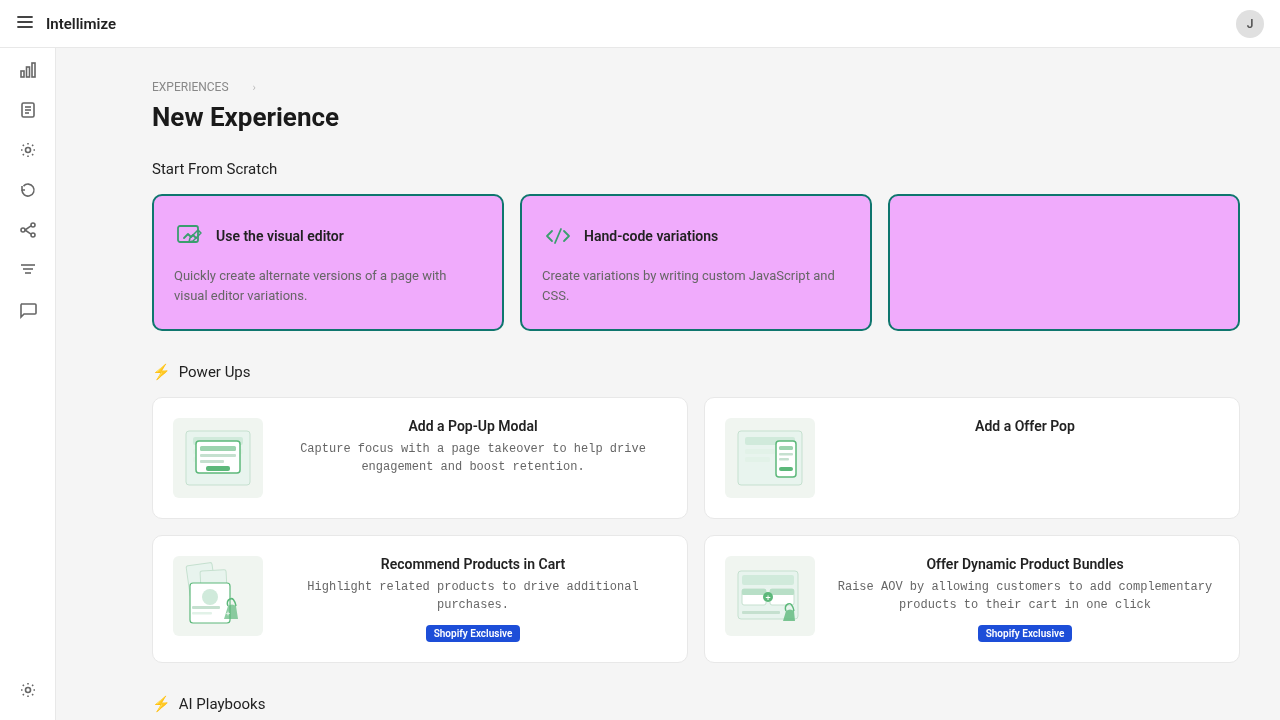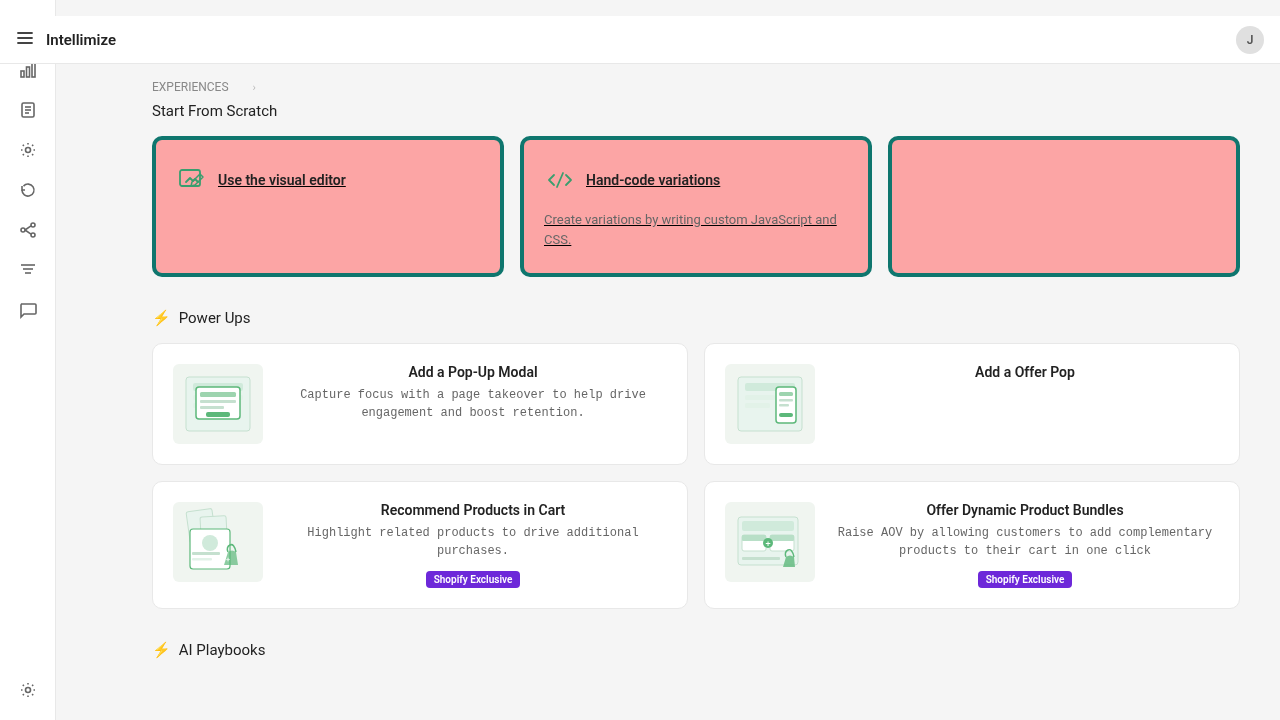--- a/index.html
+++ b/index.html
@@ -48,21 +48,20 @@
       top: 0;
       left: 0;
       right: 0;
       height: 48px;
       background: #fff;
       border-bottom: 1px solid #e8e8e8;
       display: flex;
       align-items: center;
       padding: 0 16px;
       z-index: 10;
-      margin-top: 16px;
     }
     .header-menu { cursor: pointer; color: #333; margin-right: 12px; }
     .header-logo { font-weight: 600; font-size: 15px; color: #222; flex: 1; }
     .header-avatar {
       width: 28px; height: 28px;
       border-radius: 50%;
       background: #e0e0e0;
       display: flex; align-items: center; justify-content: center;
       font-size: 12px; font-weight: 600; color: #555;
       cursor: pointer;
@@ -110,27 +109,26 @@
     }
 
     
     .scratch-cards {
       display: flex;
       gap: 16px;
       margin-bottom: 32px;
     }
     .scratch-card {
       flex: 1;
-      background: #fca5a5;
-      border: 4px solid #0f766e;
+      background: #f0abfc;
+      border: 2px solid #0f766e;
       border-radius: 10px;
       padding: 24px 20px;
       cursor: pointer;
       transition: box-shadow 0.15s;
-      text-decoration: underline;
     }
     .scratch-card-header {
       display: flex;
       align-items: center;
       gap: 10px;
       margin-bottom: 14px;
     }
     .scratch-card-icon { width: 32px; height: 32px; display: flex; align-items: center; justify-content: center; }
     .scratch-card-title { font-size: 14px; font-weight: 600; color: #222; }
     .scratch-card-desc { font-size: 13px; color: #666; line-height: 1.5; }
@@ -163,21 +161,21 @@
       align-items: center;
       justify-content: center;
       overflow: hidden;
     }
     .power-card-content { flex: 1; text-align: center; }
     .power-card-title { font-size: 14px; font-weight: 600; color: #222; margin-bottom: 6px; }
     .power-card-desc { font-size: 12px; color: #666; line-height: 1.5; margin-bottom: 8px; font-family: Liberation Mono, monospace; }
     .shopify-badge {
       display: inline-flex;
       align-items: center;
-      background: #6d28d9;
+      background: #1d4ed8;
       color: #fff;
       font-size: 10px;
       font-weight: 600;
       padding: 3px 8px;
       border-radius: 4px;
     }
   </style>
 </head>
 <body>
 
@@ -262,38 +260,40 @@
   </div>
 </div>
 
 <div class="main">
 
   <div class="breadcrumb">
     <span class="breadcrumb-link">EXPERIENCES</span>
     <span class="breadcrumb-sep">›</span>
   </div>
 
+  <h1 class="page-title">New Experience</h1>
 
   <div class="section-title">
     <span>Start From Scratch</span>
   </div>
 
   <div class="scratch-cards">
 
     <div class="scratch-card">
       <div class="scratch-card-header">
         <div class="scratch-card-icon">
           <svg width="28" height="28" viewBox="0 0 28 28" fill="none">
             <rect x="2" y="4" width="20" height="16" rx="2" stroke="#3a9e6e" stroke-width="1.8" fill="none"></rect>
             <path d="M8 16l4-4 3 3 2-2 3 3" stroke="#3a9e6e" stroke-width="1.8" stroke-linecap="round" stroke-linejoin="round"></path>
             <path d="M22 8l3 3-8 8-4 1 1-4z" fill="none" stroke="#3a9e6e" stroke-width="1.5" stroke-linecap="round" stroke-linejoin="round"></path>
           </svg>
         </div>
         <span class="scratch-card-title">Use the visual editor</span>
       </div>
+      <div class="scratch-card-desc">Quickly create alternate versions of a page with visual editor variations.</div>
     </div>
 
     <div class="scratch-card">
       <div class="scratch-card-header">
         <div class="scratch-card-icon">
           <svg width="28" height="28" viewBox="0 0 28 28" fill="none">
             <polyline points="8,9 3,14 8,19" stroke="#3a9e6e" stroke-width="1.8" stroke-linecap="round" stroke-linejoin="round" fill="none"></polyline>
             <polyline points="20,9 25,14 20,19" stroke="#3a9e6e" stroke-width="1.8" stroke-linecap="round" stroke-linejoin="round" fill="none"></polyline>
             <line x1="17" y1="7" x2="11" y2="21" stroke="#3a9e6e" stroke-width="1.8" stroke-linecap="round"></line>
           </svg>

